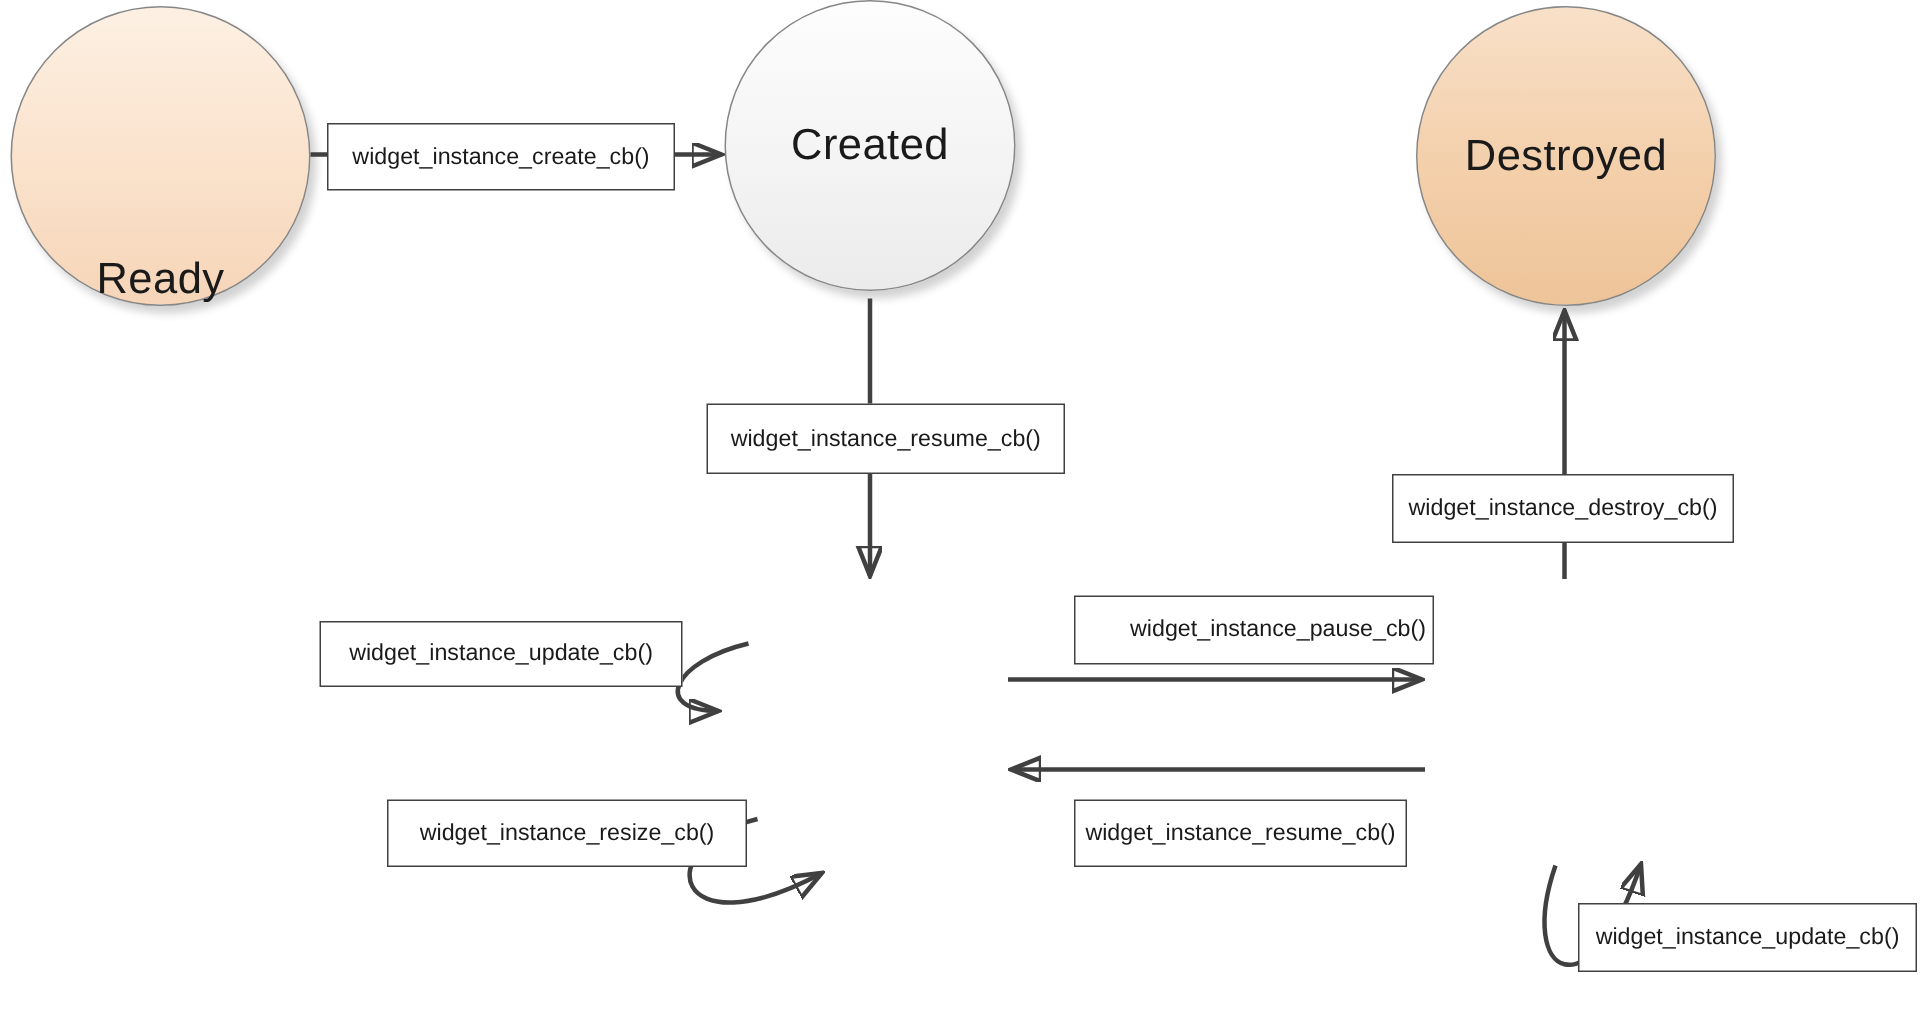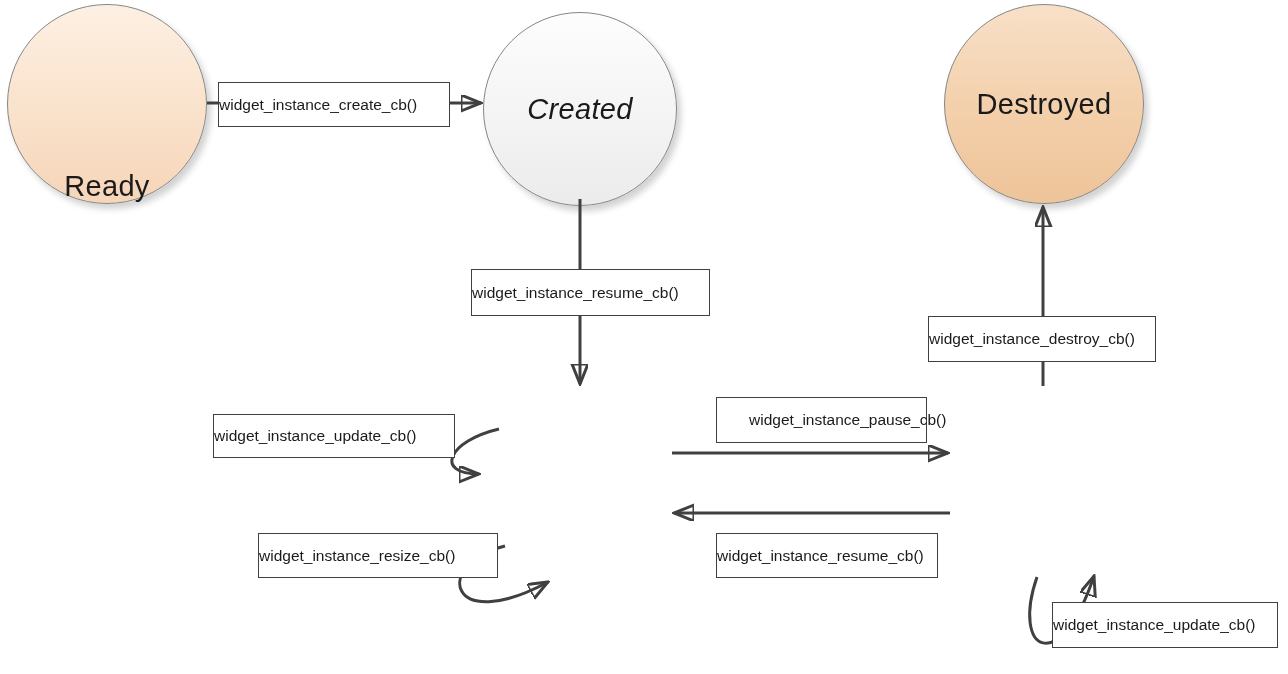--- a/index.html
+++ b/index.html
@@ -28,21 +28,21 @@
   }
   .state.neutral   { background: linear-gradient(180deg, #fdfdfd 0%, #f3f3f3 60%, #ebebeb 100%); }
   .state.peach     { background: linear-gradient(180deg, #fdf0e3 0%, #fae3cd 50%, #f6d5b8 100%); }
   .state.orange    { background: linear-gradient(180deg, #f8e0c8 0%, #f3cfaa 55%, #eec499 100%); text-align: right; }
   .tlabel {
     position: absolute;
     background: #ffffff;
     border: 1.4px solid #404040;
     display: flex;
     align-items: center;
-    justify-content: flex-start;
+    justify-content: center;
     font-size: 15.5px;
     color: #1a1a1a;
     box-sizing: border-box;
     white-space: nowrap;
   }
   #arrow-layer {
     position: absolute;
     left: 0; top: 0;
     pointer-events: none;
   }
@@ -50,21 +50,21 @@
 </style>
 </head>
 <body>
 
 <div id="canvas">
 
   <div class="state peach" style="left:7px; top:4px; width:200px; height:200px;align-items:flex-end;">
     <span class="state-label">Ready</span>
   </div>
 
-  <div class="state neutral" style="left:483px; top:12px; width:194px; height:194px;font-style:italic;">
+  <div class="state neutral" style="left:483px; top:0; width:194px; height:194px;">
     <span class="state-label">Created</span>
   </div>
 
   <div class="state orange" style="left:944px; top:4px; width:200px; height:200px;">
     <span class="state-label">Destroyed</span>
   </div>
 
 
 
   <svg id="arrow-layer" width="1288" height="674" viewBox="0 0 1288 674">
@@ -100,21 +100,21 @@
   </div>
 
   <div class="tlabel" style="left:213px; top:414px; width:242px; height:44px;">
     <span>widget_instance_update_cb()</span>
   </div>
 
   <div class="tlabel" style="left:258px; top:533px; width:240px; height:45px;">
     <span>widget_instance_resize_cb()</span>
   </div>
 
-  <div class="tlabel" style="left:716px; top:397px; width:211px; height:46px;padding-left:32px;">
+  <div class="tlabel" style="left:716px; top:397px; width:240px; height:46px;padding-left:32px;">
     <span>widget_instance_pause_cb()</span>
   </div>
 
   <div class="tlabel" style="left:716px; top:533px; width:222px; height:45px;">
     <span>widget_instance_resume_cb()</span>
   </div>
 
   <div class="tlabel" style="left:928px; top:270px; width:228px; height:46px;margin-top:46px;">
     <span>widget_instance_destroy_cb()</span>
   </div>

